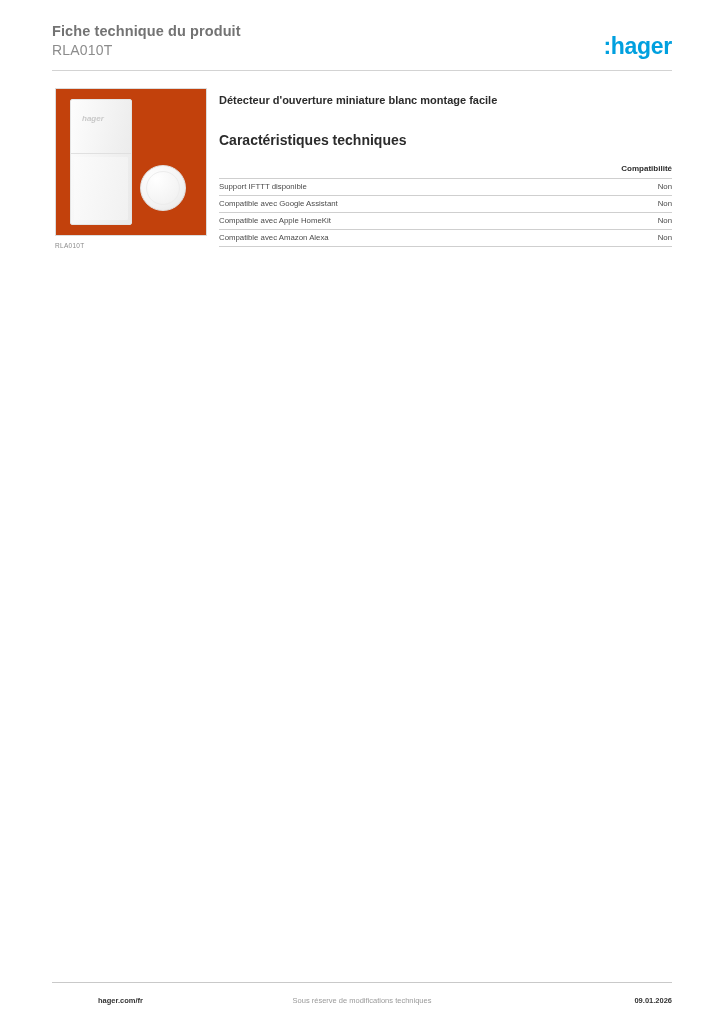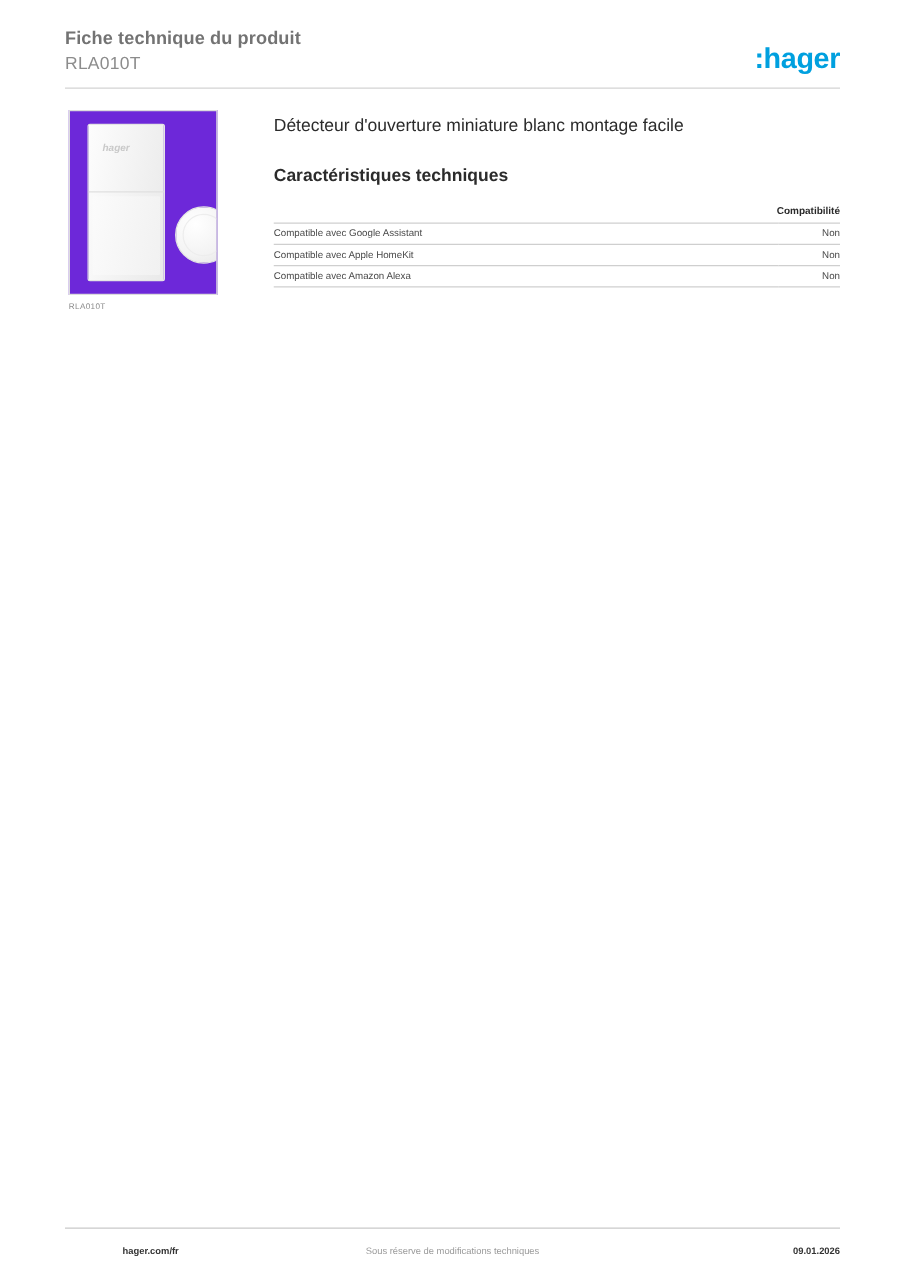--- a/index.html
+++ b/index.html
@@ -68,25 +68,25 @@
   }
 
   
   .img-block {
     position: absolute;
     left: 55px;
     top: 88px;
     width: 148px;
   }
   .img-frame {
-    width: 119px;
+    width: 152px;
     height: 148px;
     border: 1px solid #dcdcdc;
     box-sizing: border-box;
-    background: #6d28d9;
+    background: #c2410c;
     position: relative;
     overflow: hidden;
   }
   .device {
     position: absolute;
     left: 14px;
     top: 10px;
     width: 62px;
     height: 126px;
     background: linear-gradient(100deg, #fdfdfd 0%, #f4f4f4 45%, #e9e9e9 100%);
@@ -148,22 +148,22 @@
   }
 
   
   .content {
     position: absolute;
     left: 219px;
     top: 94px;
     right: 52px;
   }
   .product-desc {
-    font-size: 14px;
-    font-weight: normal;
+    font-size: 11px;
+    font-weight: bold;
     color: #2b2b2b;
     line-height: 12px;
     margin: 0;
   }
   .section-title {
     font-size: 14px;
     font-weight: bold;
     color: #2b2b2b;
     margin: 28px 0 0 0;
     line-height: 12px;
@@ -267,20 +267,24 @@
     <div class="img-caption">RLA010T</div>
   </div>
 
   <div class="content">
     <div class="product-desc">Détecteur d'ouverture miniature blanc montage facile</div>
     <div class="section-title">Caractéristiques techniques</div>
 
     <div class="group-title">Compatibilité</div>
     <table class="spec">
       <tbody>
+        <tr>
+          <td>Support IFTTT disponible</td>
+          <td class="value">Non</td>
+        </tr>
         <tr>
           <td>Compatible avec Google Assistant</td>
           <td class="value">Non</td>
         </tr>
         <tr>
           <td>Compatible avec Apple HomeKit</td>
           <td class="value">Non</td>
         </tr>
         <tr>
           <td>Compatible avec Amazon Alexa</td>

